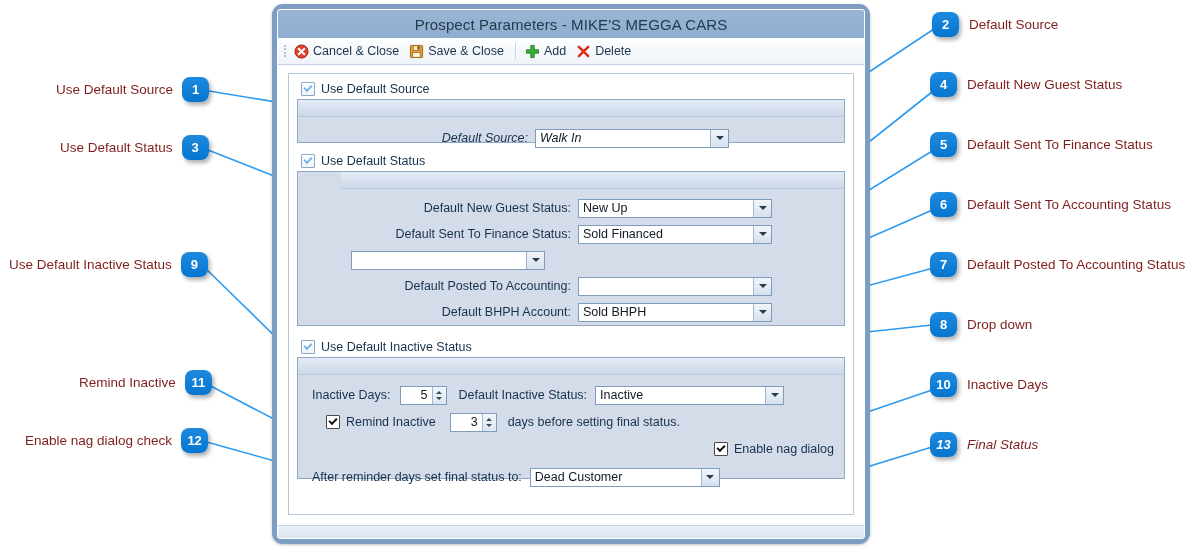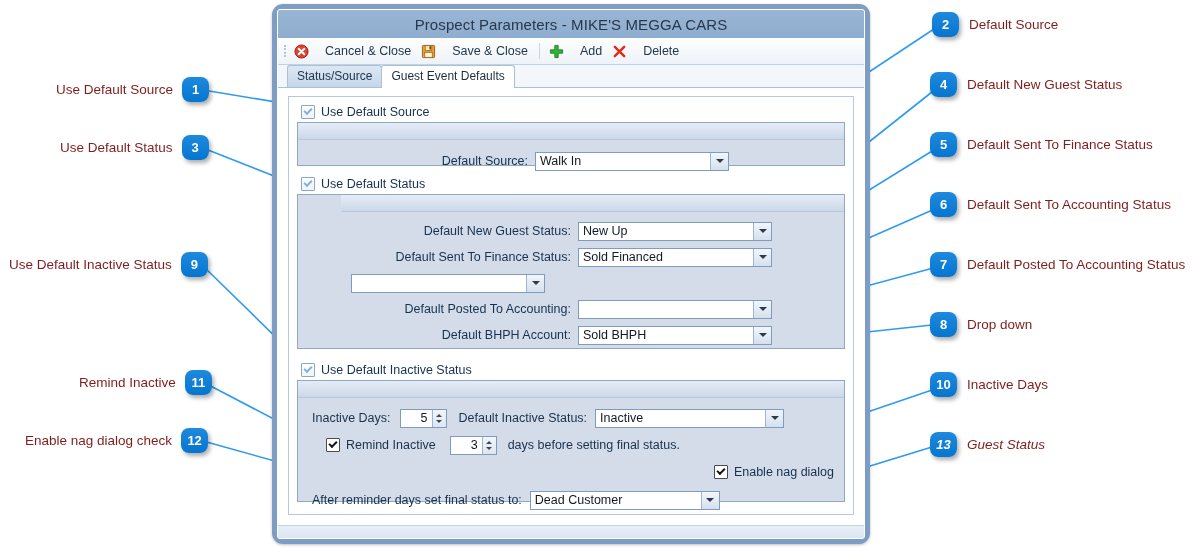--- a/index.html
+++ b/index.html
@@ -52,21 +52,21 @@
   }
   
   #toolbar{
     flex:0 0 26px;height:26px;
     background:linear-gradient(180deg,#fdfefe 0%,#eef3f9 100%);
     border-bottom:1px solid #c2d2e4;
     display:flex;align-items:center;padding-left:4px;gap:0px;
   }
   .grip{width:8px;height:14px;display:flex;flex-direction:column;justify-content:space-between;padding:1px 0 1px 2px;box-sizing:border-box;}
   .grip i{display:block;width:2px;height:2px;background:#9fb4cc;border-radius:1px;}
-  .tbtn{display:flex;align-items:center;gap:16px;padding:1px 6px 1px 4px;font-size:12.5px;color:#22384f;cursor:default;text-align:right;}
+  .tbtn{display:flex;align-items:center;gap:4px;padding:1px 6px 1px 4px;font-size:12.5px;color:#22384f;cursor:default;text-align:right;}
   .tsep{width:1px;height:16px;background:#c6d4e4;margin:0 5px;}
   .ico{width:15px;height:15px;flex:0 0 15px;display:block;}
 
   
   #tabstrip{
     flex:0 0 23px;height:23px;
     display:flex;align-items:flex-end;
     padding-left:9px;
     background:#f3f6fa;
     border-bottom:1px solid #a9c0d9;
@@ -249,21 +249,21 @@
 <div class="callout right" style="left:930px; top:312px;">
   <span class="badge">8</span>
   <span class="ctext">Drop down</span>
 </div>
 <div class="callout right" style="left:930px; top:372px;">
   <span class="badge">10</span>
   <span class="ctext">Inactive Days</span>
 </div>
 <div class="callout right" style="left:930px; top:432px;font-style:italic;">
   <span class="badge">13</span>
-  <span class="ctext">Guest Status</span>
+  <span class="ctext">Final Status</span>
 </div>
 
 <div id="window">
   <div id="window-inner">
 
     <div id="titlebar">
       <span>Prospect Parameters - MIKE'S MEGGA CARS</span>
     </div>
 
     <div id="toolbar">
@@ -302,37 +302,29 @@
       </div>
 
       <div class="tbtn">
         <svg class="ico" viewBox="0 0 16 16">
           <path d="M3 3 L13 13 M13 3 L3 13" stroke="#e02b16" stroke-width="2.6" stroke-linecap="round"></path>
         </svg>
         <span>Delete</span>
       </div>
     </div>
 
-    <div id="tabstrip">
-      <div class="tab inactive">
-        <span>Status/Source</span>
-      </div>
-      <div class="tab active">
-        <span>Guest Event Defaults</span>
-      </div>
-    </div>
 
     <div id="tabpage">
       <div id="formpanel">
 
         <div class="sec-head">
           <span class="chk lightcheck"></span>
           <span class="lbl">Use Default Source</span>
         </div>
-        <div class="gbox" style="height:44px;">
+        <div class="gbox" style="height:44px;font-style:italic;">
           <div class="gcap"></div>
           <div class="gbody" style="padding-top:11px;">
             <div class="frow">
               <span class="flabel" style="width:220px;">Default Source:</span>
               <div class="combo" style="width:194px;">
                 <span class="ctxt">Walk In</span>
                 <span class="cbtn">
                     <i class="caret"></i>
                   </span>
               </div>

